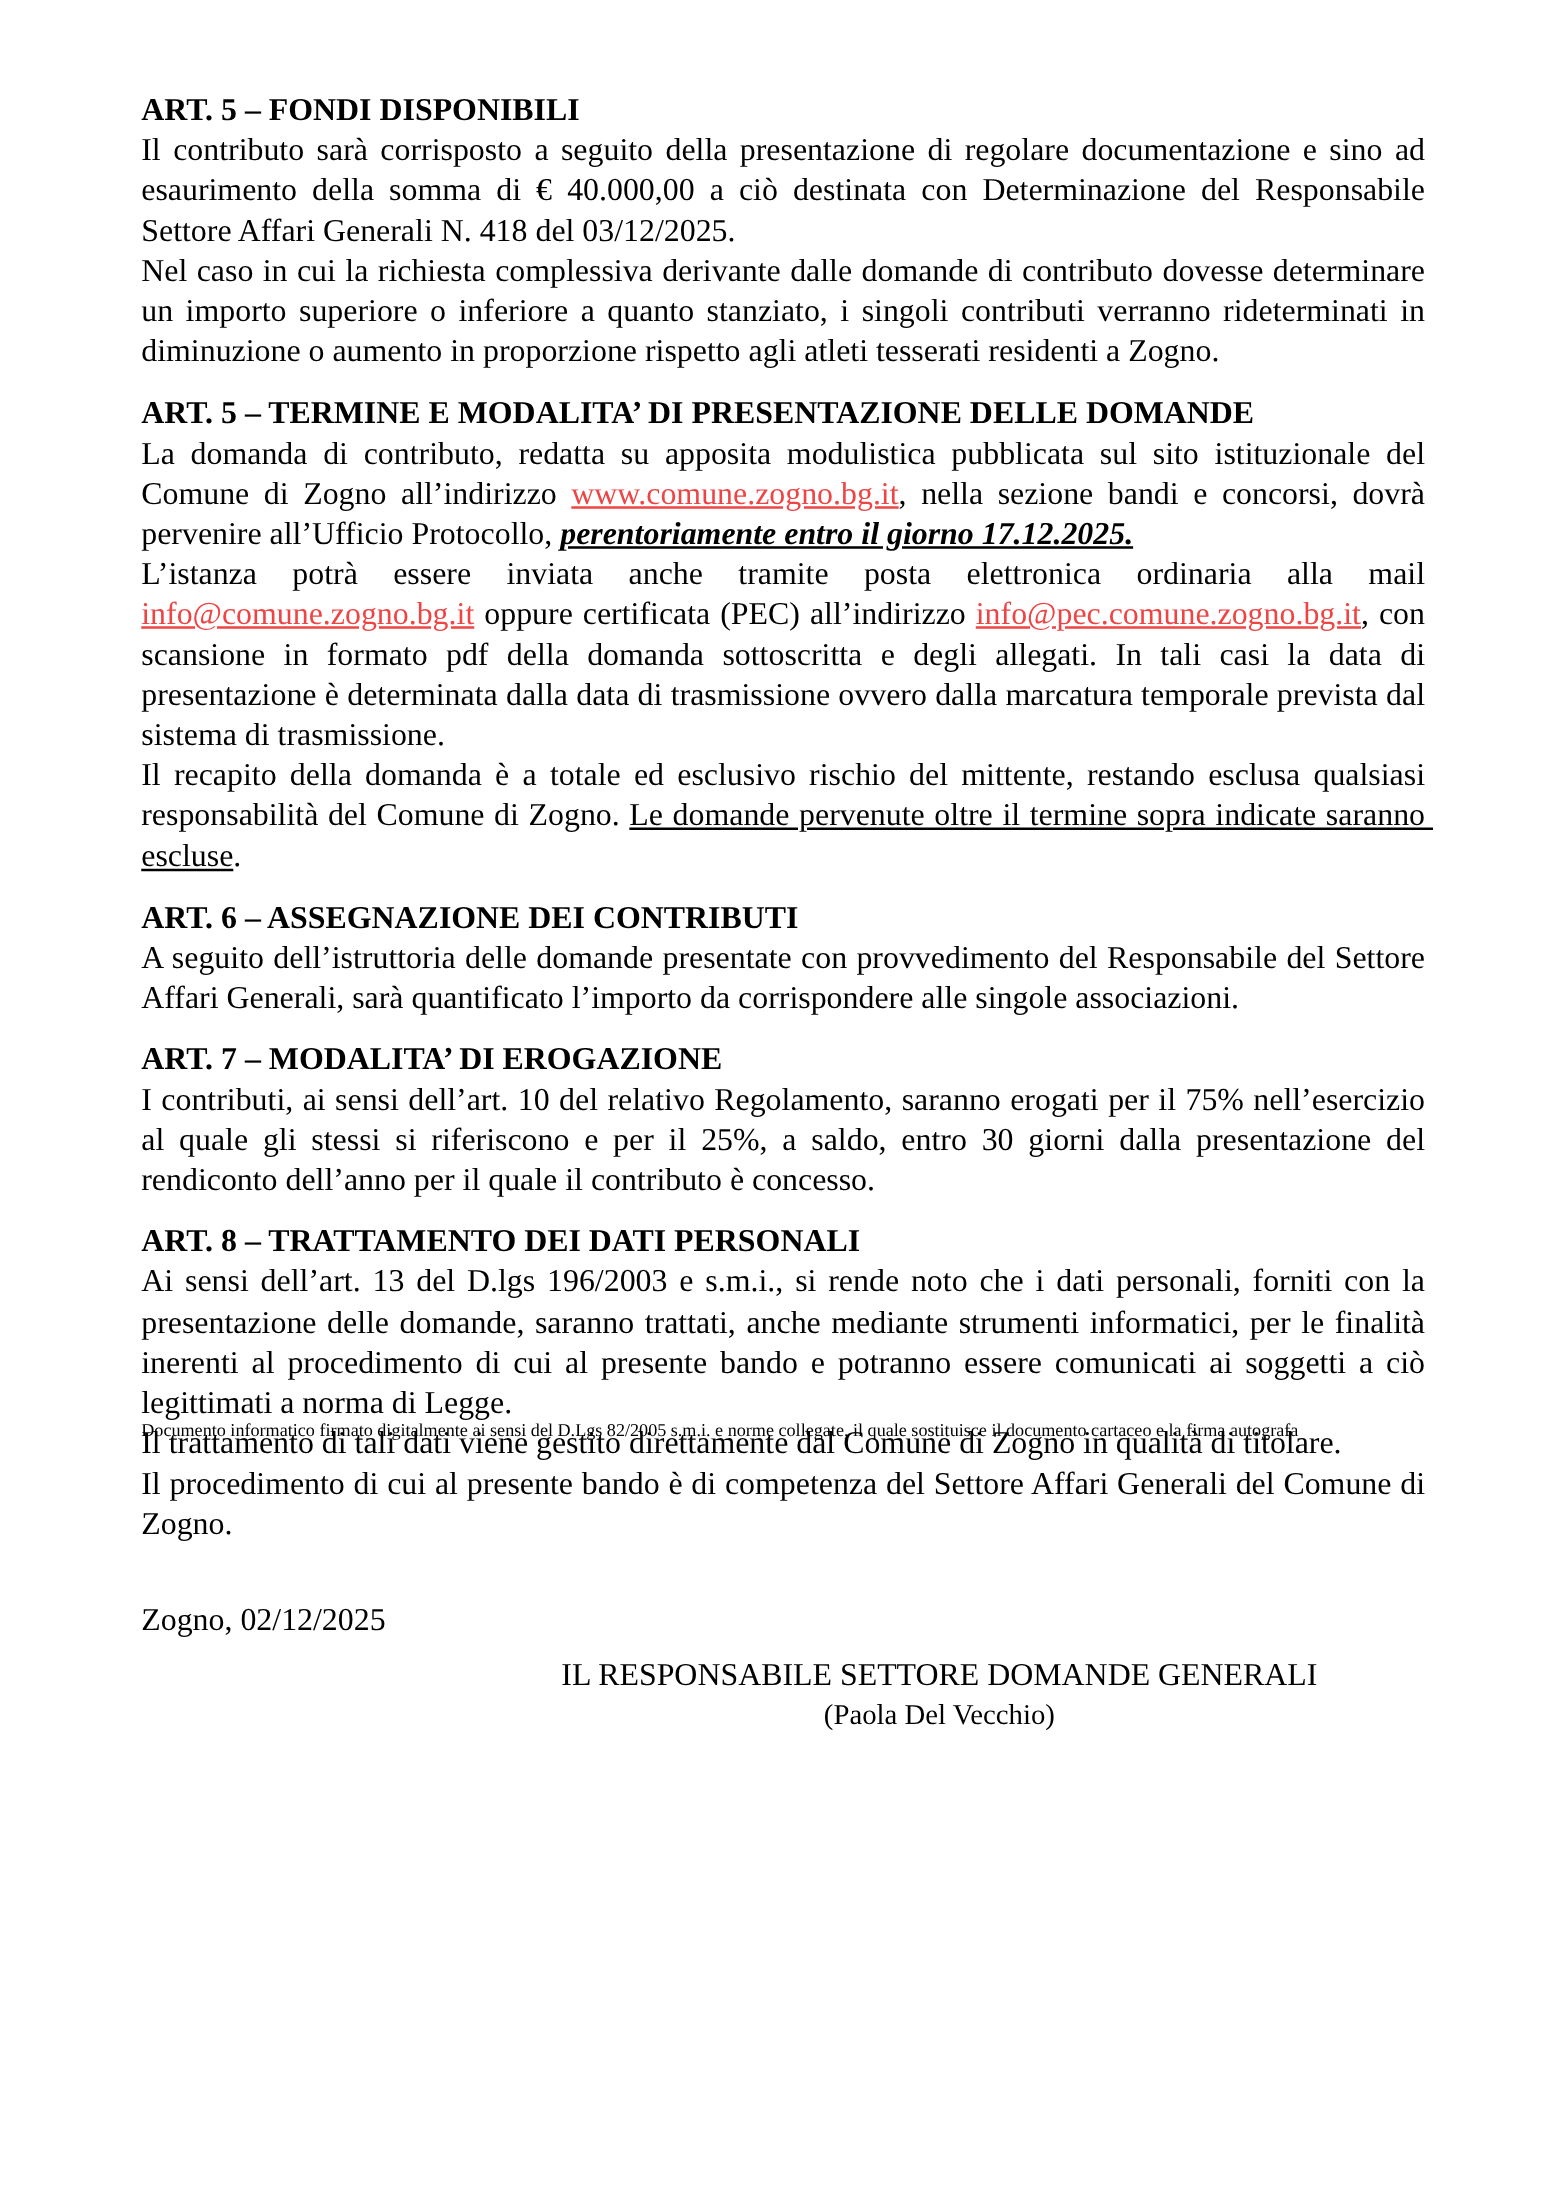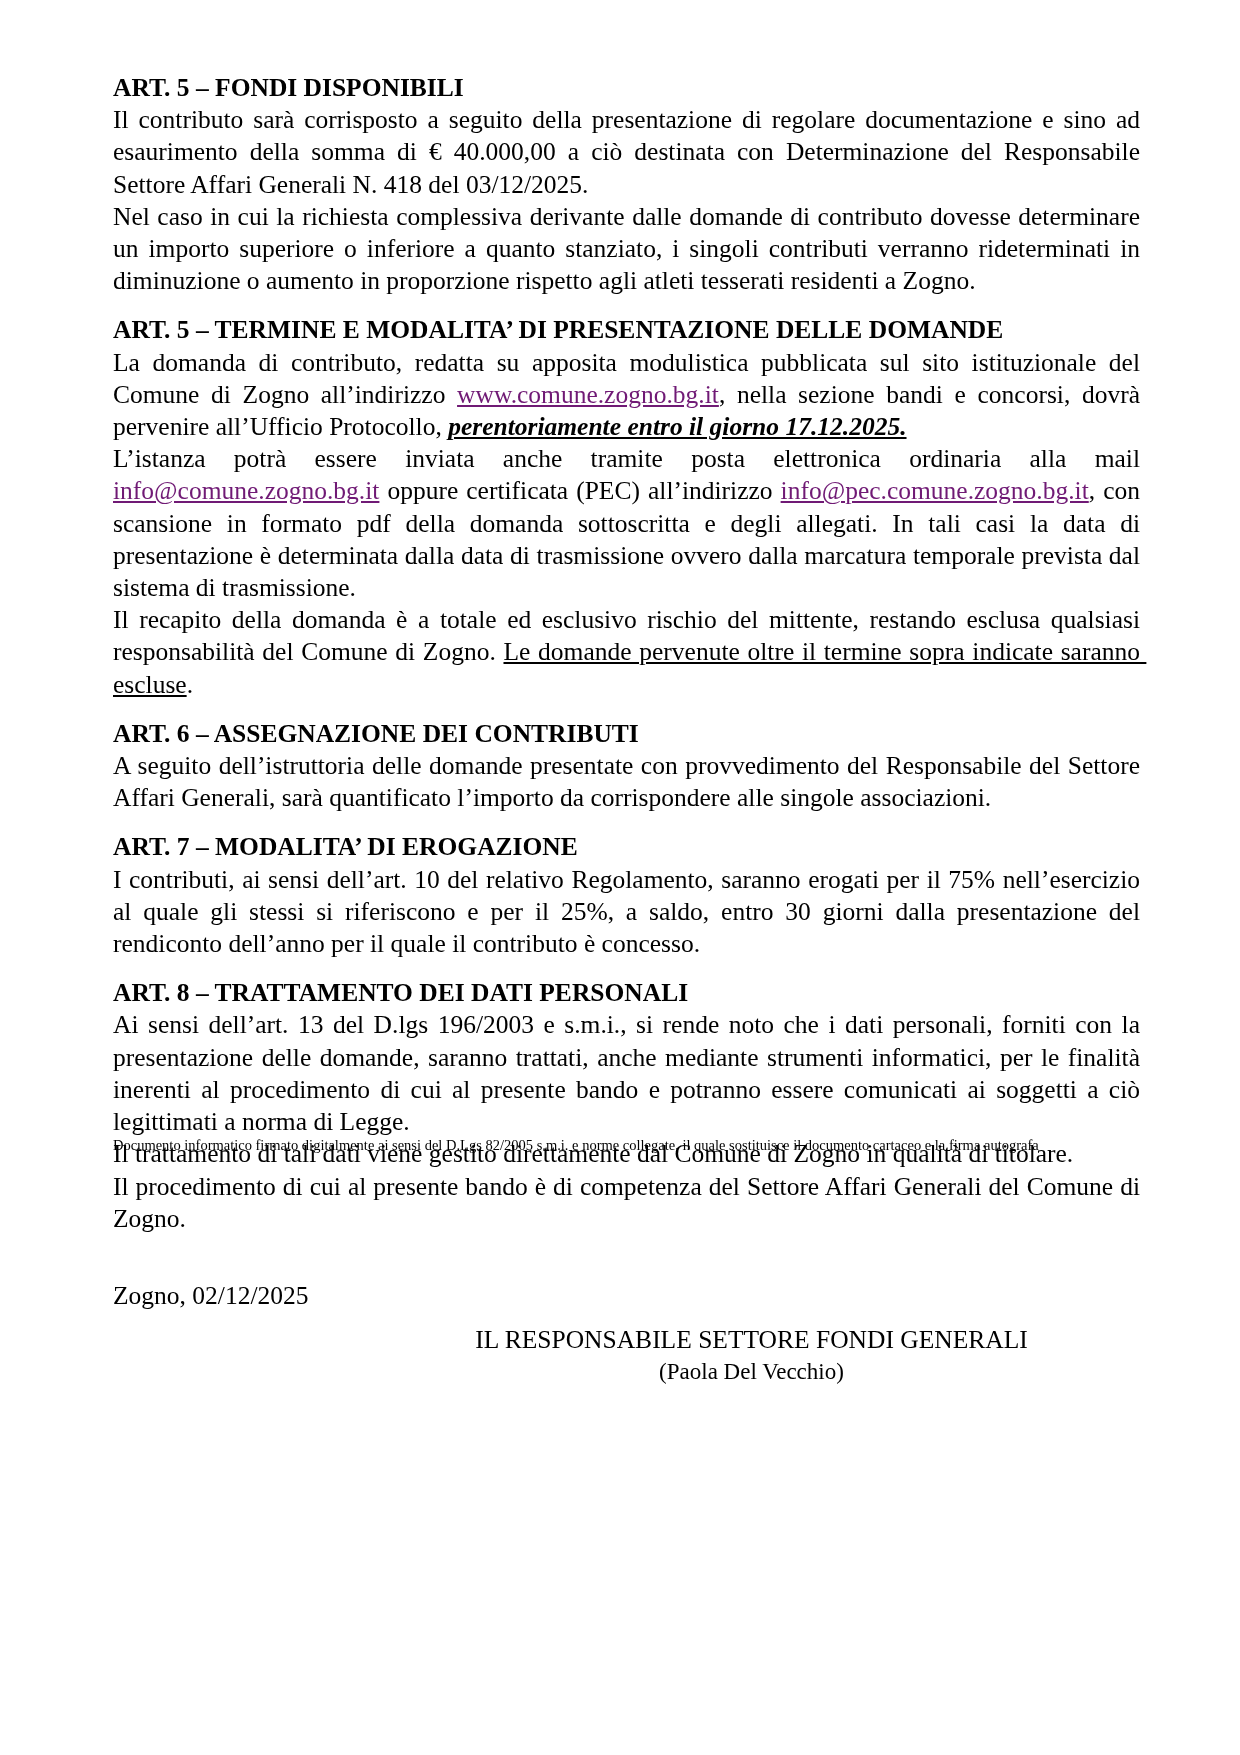--- a/index.html
+++ b/index.html
@@ -47,21 +47,21 @@
   }
   .para.nojust {
     text-align: left;
   }
 
   
   .gap-before { margin-top: 17px; }
 
   
   .lnk {
-    color: #701a75;
+    color: #ef4444;
     text-decoration: underline;
   }
   .u { text-decoration: underline; }
   .bu {
     font-weight: bold;
     text-decoration: underline;
     font-style: italic;
   }
 
   
@@ -126,20 +126,20 @@
     <p class="para">I contributi, ai sensi dell’art. 10 del relativo Regolamento, saranno erogati per il 75% nell’esercizio al quale gli stessi si riferiscono e per il 25%, a saldo, entro 30 giorni dalla presentazione del rendiconto dell’anno per il quale il contributo è concesso.</p>
 
     <h2 class="heading gap-before">ART. 8 – TRATTAMENTO DEI DATI PERSONALI</h2>
     <p class="para">Ai sensi dell’art. 13 del D.lgs 196/2003 e s.m.i., si rende noto che i dati personali, forniti con la presentazione delle domande, saranno trattati, anche mediante strumenti informatici, per le finalità inerenti al procedimento di cui al presente bando e potranno essere comunicati ai soggetti a ciò legittimati a norma di Legge.</p>
     <p class="para nojust">Il trattamento di tali dati viene gestito direttamente dal Comune di Zogno in qualità di titolare.</p>
 
     <p class="para">Il procedimento di cui al presente bando è di competenza del Settore Affari Generali del Comune di Zogno.</p>
 
     <div class="sign-block">
       <p class="sign-date">Zogno, 02/12/2025</p>
-      <p class="sign-title">IL RESPONSABILE SETTORE FONDI GENERALI</p>
+      <p class="sign-title">IL RESPONSABILE SETTORE DOMANDE GENERALI</p>
       <p class="sign-name">(Paola Del Vecchio)</p>
     </div>
 
   </div>
 
   <div class="footer-note">Documento informatico firmato digitalmente ai sensi del D.Lgs 82/2005 s.m.i. e norme collegate, il quale sostituisce il documento cartaceo e la firma autografa</div>
 </div>
 
 </body></html>

